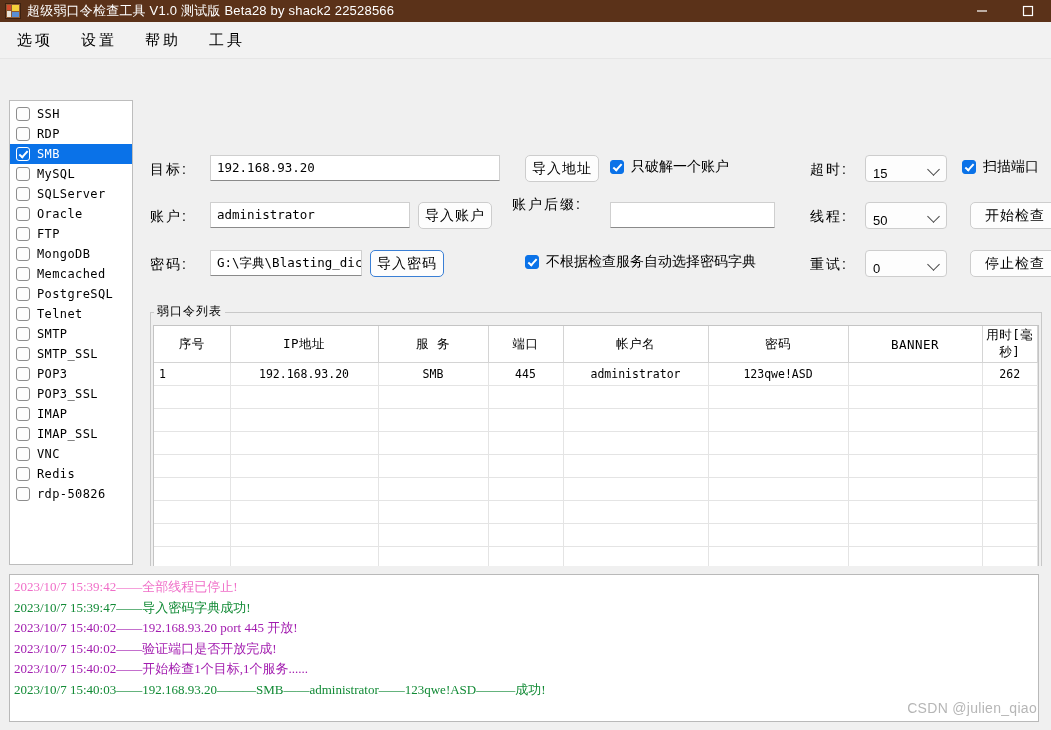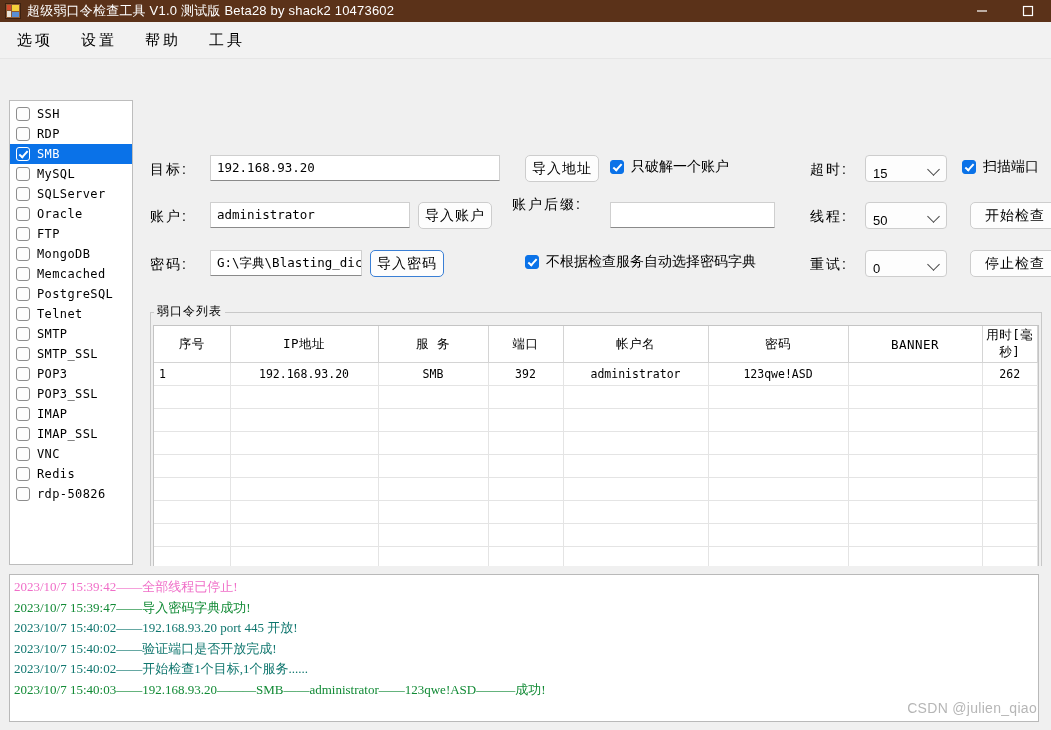--- a/index.html
+++ b/index.html
@@ -298,41 +298,41 @@
   }
   .logline {
     font-family: Liberation Serif, serif;
     font-size: 13px;
     line-height: 20.5px;
     white-space: nowrap;
     letter-spacing: 0px;
   }
   .lg-pink  { color: #f06ec8; }
   .lg-green { color: #118a35; }
-  .lg-black { color: #0f766e; }
+  .lg-black { color: #a21caf; }
 
   #watermark {
     position: absolute;
     right: 14px; bottom: 14px;
     color: #b6b6b6;
     font-size: 14px;
     letter-spacing: 0.3px;
   }
 </style>
 </head>
 <body>
 
 <div id="titlebar">
   <div id="app-icon">
     <i class="q1"></i>
       <i class="q2"></i>
       <i class="q3"></i>
       <i class="q4"></i>
   </div>
-  <div id="title-text">超级弱口令检查工具 V1.0 测试版 Beta28 by shack2 10473602</div>
+  <div id="title-text">超级弱口令检查工具 V1.0 测试版 Beta28 by shack2 22528566</div>
   <div id="win-buttons">
     <div class="win-btn">
       <svg width="14" height="14" viewBox="0 0 14 14">
           <line x1="2" y1="7" x2="12" y2="7" stroke="#ffffff" stroke-width="1.2"></line>
         </svg>
     </div>
     <div class="win-btn">
       <svg width="14" height="14" viewBox="0 0 14 14">
           <rect x="2.5" y="2.5" width="9" height="9" fill="none" stroke="#ffffff" stroke-width="1.2"></rect>
         </svg>
@@ -517,21 +517,21 @@
                 <th>密码</th>
                 <th>BANNER</th>
                 <th>用时[毫秒]</th>
               </tr>
             </thead>
           <tbody id="tbody">
               <tr>
                 <td>1</td>
                 <td>192.168.93.20</td>
                 <td>SMB</td>
-                <td>392</td>
+                <td>445</td>
                 <td>administrator</td>
                 <td>123qwe!ASD</td>
                 <td></td>
                 <td>262</td>
               </tr>
               <tr class="empty">
                 <td>&nbsp;</td>
                 <td>&nbsp;</td>
                 <td>&nbsp;</td>
                 <td>&nbsp;</td>

